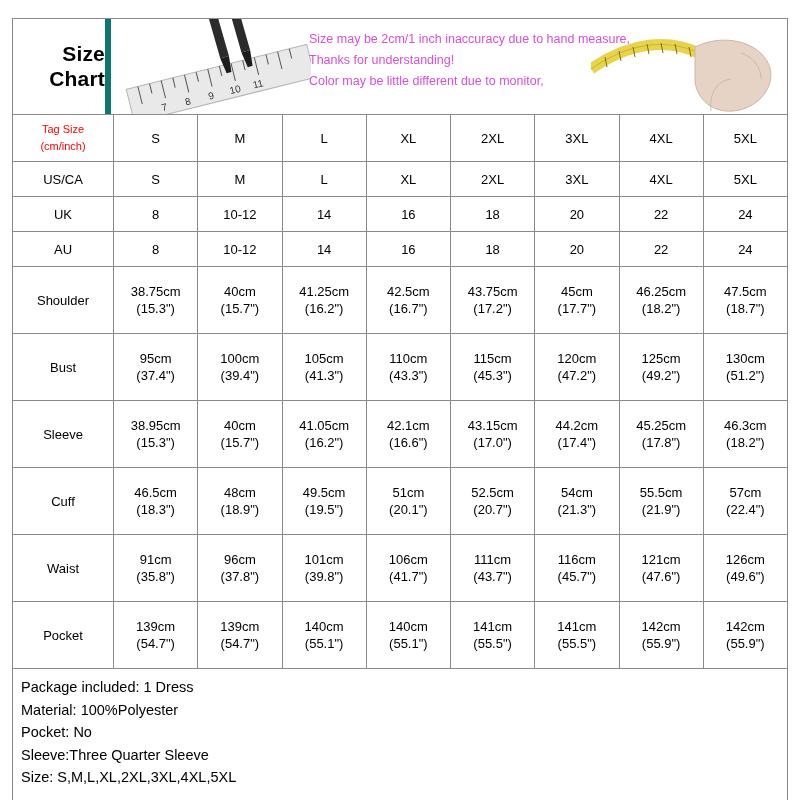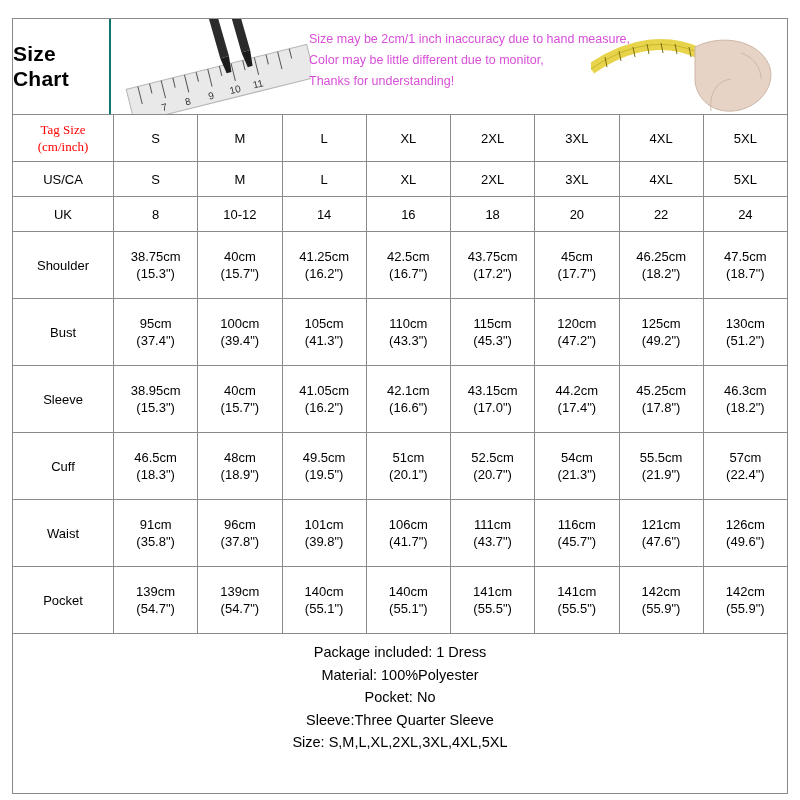--- a/index.html
+++ b/index.html
@@ -35,23 +35,23 @@
   }
   .header-title {
     width: 98px;
     flex: 0 0 98px;
     display: flex;
     align-items: center;
     justify-content: center;
     font-size: 21px;
     font-weight: bold;
     line-height: 1.15;
-    text-align: left;
+    text-align: right;
     letter-spacing: .2px;
-    border-right: 2px solid #0f766e;
+    border-right: 6px solid #0f766e;
     box-sizing: border-box;
   }
   .header-media {
     position: relative;
     flex: 1 1 auto;
     overflow: hidden;
     background: #fff;
   }
   
   .art-ruler {
@@ -94,41 +94,40 @@
     padding: 2px 1px;
     line-height: 17px;
     background: #fff;
   }
   td.rowhead {
     width: 98px;
   }
   tr.r-tag td { height: 42px; }
   tr.r-tag td.rowhead {
     color: #ff0000;
-    font-size: 13px;
+    font-size: 11px;
     font-weight: normal;
     line-height: 17px;
-    font-family: Liberation Serif, serif;
   }
   tr.r-simple td { height: 30px; }
   tr.r-measure td { height: 62px; }
   .sub { display: block; }
 
   
   .info-block {
     margin: 0 12px;
     border: 1px solid #8a8a8a;
     border-top: none;
     box-sizing: border-box;
     padding: 7px 8px 8px 8px;
     font-size: 14.5px;
     line-height: 22.5px;
     height: 160px;
   }
-  .info-block div { white-space: nowrap; text-align: center; }
+  .info-block div { white-space: nowrap; }
 </style>
 </head>
 <body>
 
 <div class="sheet">
 
   <div class="header-band">
 
     <div class="header-title">Size Chart</div>
 
@@ -165,22 +164,22 @@
         <g transform="rotate(-16 110 30)">
           <rect x="96" y="-14" width="9" height="54" fill="#2b2b2b"></rect>
           <rect x="118" y="-14" width="9" height="54" fill="#2b2b2b"></rect>
           <polygon points="96,40 105,40 103,56 98,56" fill="#1c1c1c"></polygon>
           <polygon points="118,40 127,40 125,56 120,56" fill="#1c1c1c"></polygon>
         </g>
       </svg>
 
       <div class="notes" style="color: rgb(216, 79, 216);">
         <div>Size may be 2cm/1 inch inaccuracy due to hand measure,</div>
+        <div>Thanks for understanding!</div>
         <div>Color may be little different due to monitor,</div>
-        <div>Thanks for understanding!</div>
       </div>
 
       <svg class="art-tape" viewBox="0 0 190 92">
         <path d="M0,46 C40,18 78,16 108,30" fill="none" stroke="#e8d44a" stroke-width="11"></path>
         <path d="M0,46 C40,18 78,16 108,30" fill="none" stroke="#c9b62f" stroke-width="1"></path>
         <g stroke="#7a6c12" stroke-width="1">
           <line x1="14" y1="34" x2="16" y2="44"></line>
           <line x1="28" y1="28" x2="30" y2="38"></line>
           <line x1="42" y1="24" x2="44" y2="34"></line>
           <line x1="56" y1="21" x2="58" y2="31"></line>
@@ -230,20 +229,31 @@
         <td>8</td>
         <td>10-12</td>
         <td>14</td>
         <td>16</td>
         <td>18</td>
         <td>20</td>
         <td>22</td>
         <td>24</td>
       </tr>
 
+      <tr class="r-simple">
+        <td class="rowhead">AU</td>
+        <td>8</td>
+        <td>10-12</td>
+        <td>14</td>
+        <td>16</td>
+        <td>18</td>
+        <td>20</td>
+        <td>22</td>
+        <td>24</td>
+      </tr>
 
       <tr class="r-measure">
         <td class="rowhead">Shoulder</td>
         <td>
           <span>38.75cm</span>
           <span class="sub">(15.3")</span>
         </td>
         <td>
           <span>40cm</span>
           <span class="sub">(15.7")</span>

